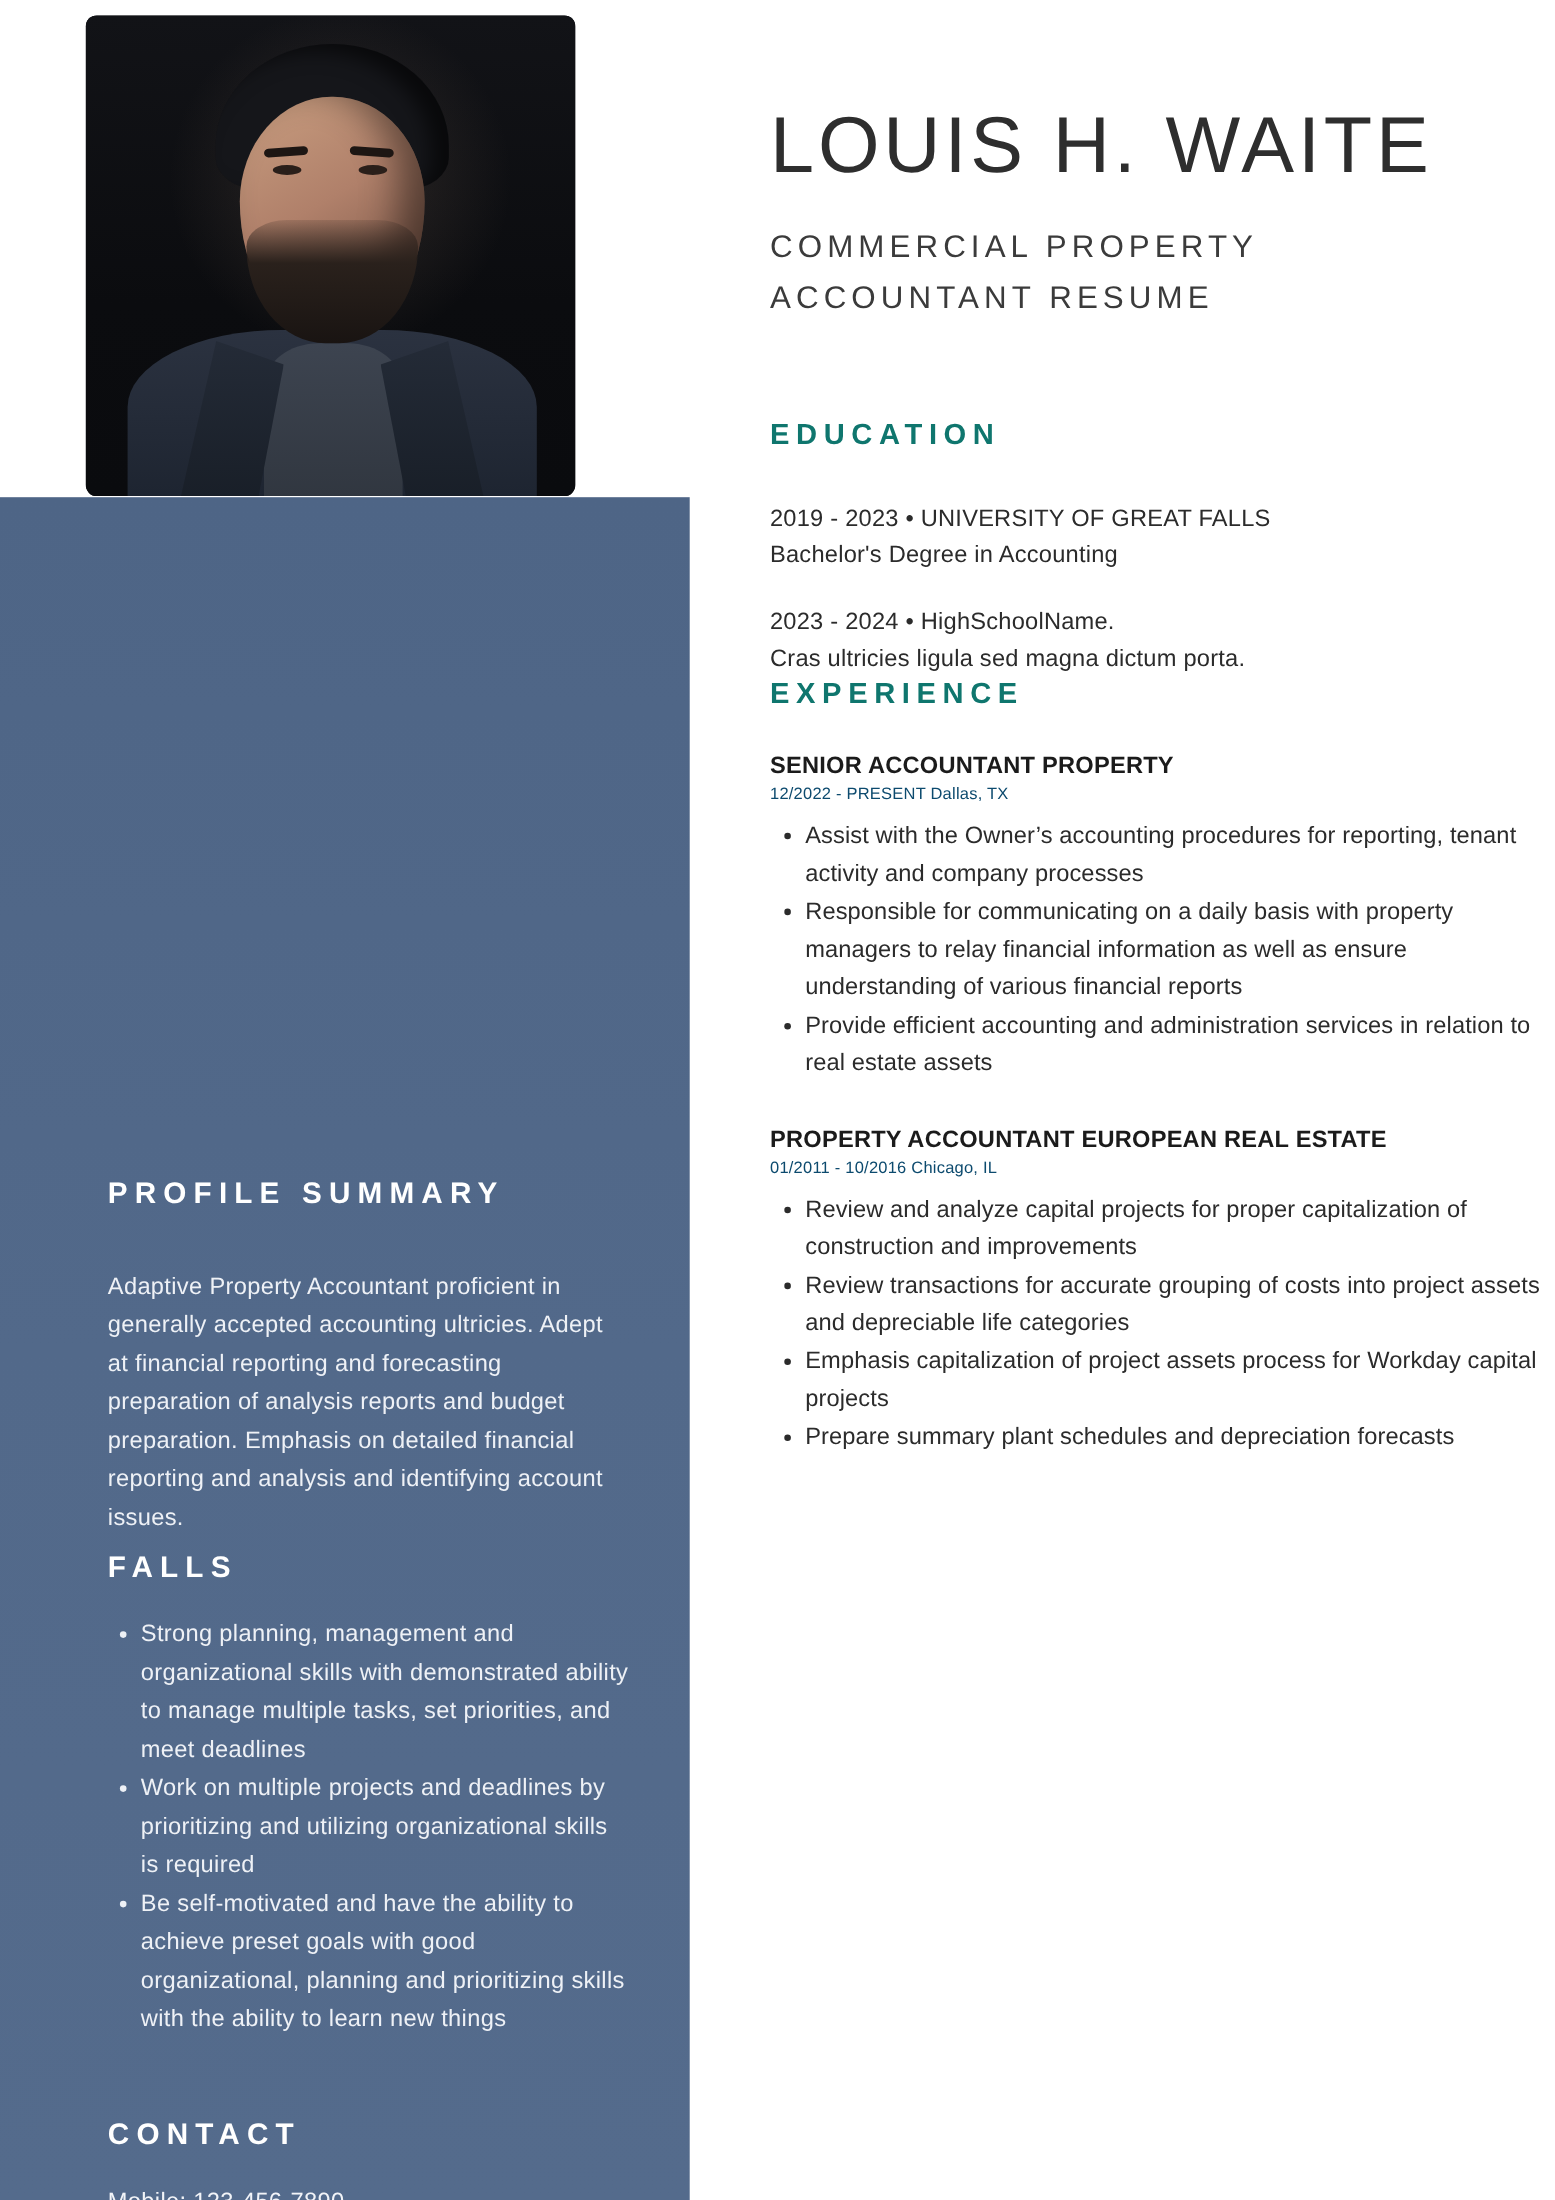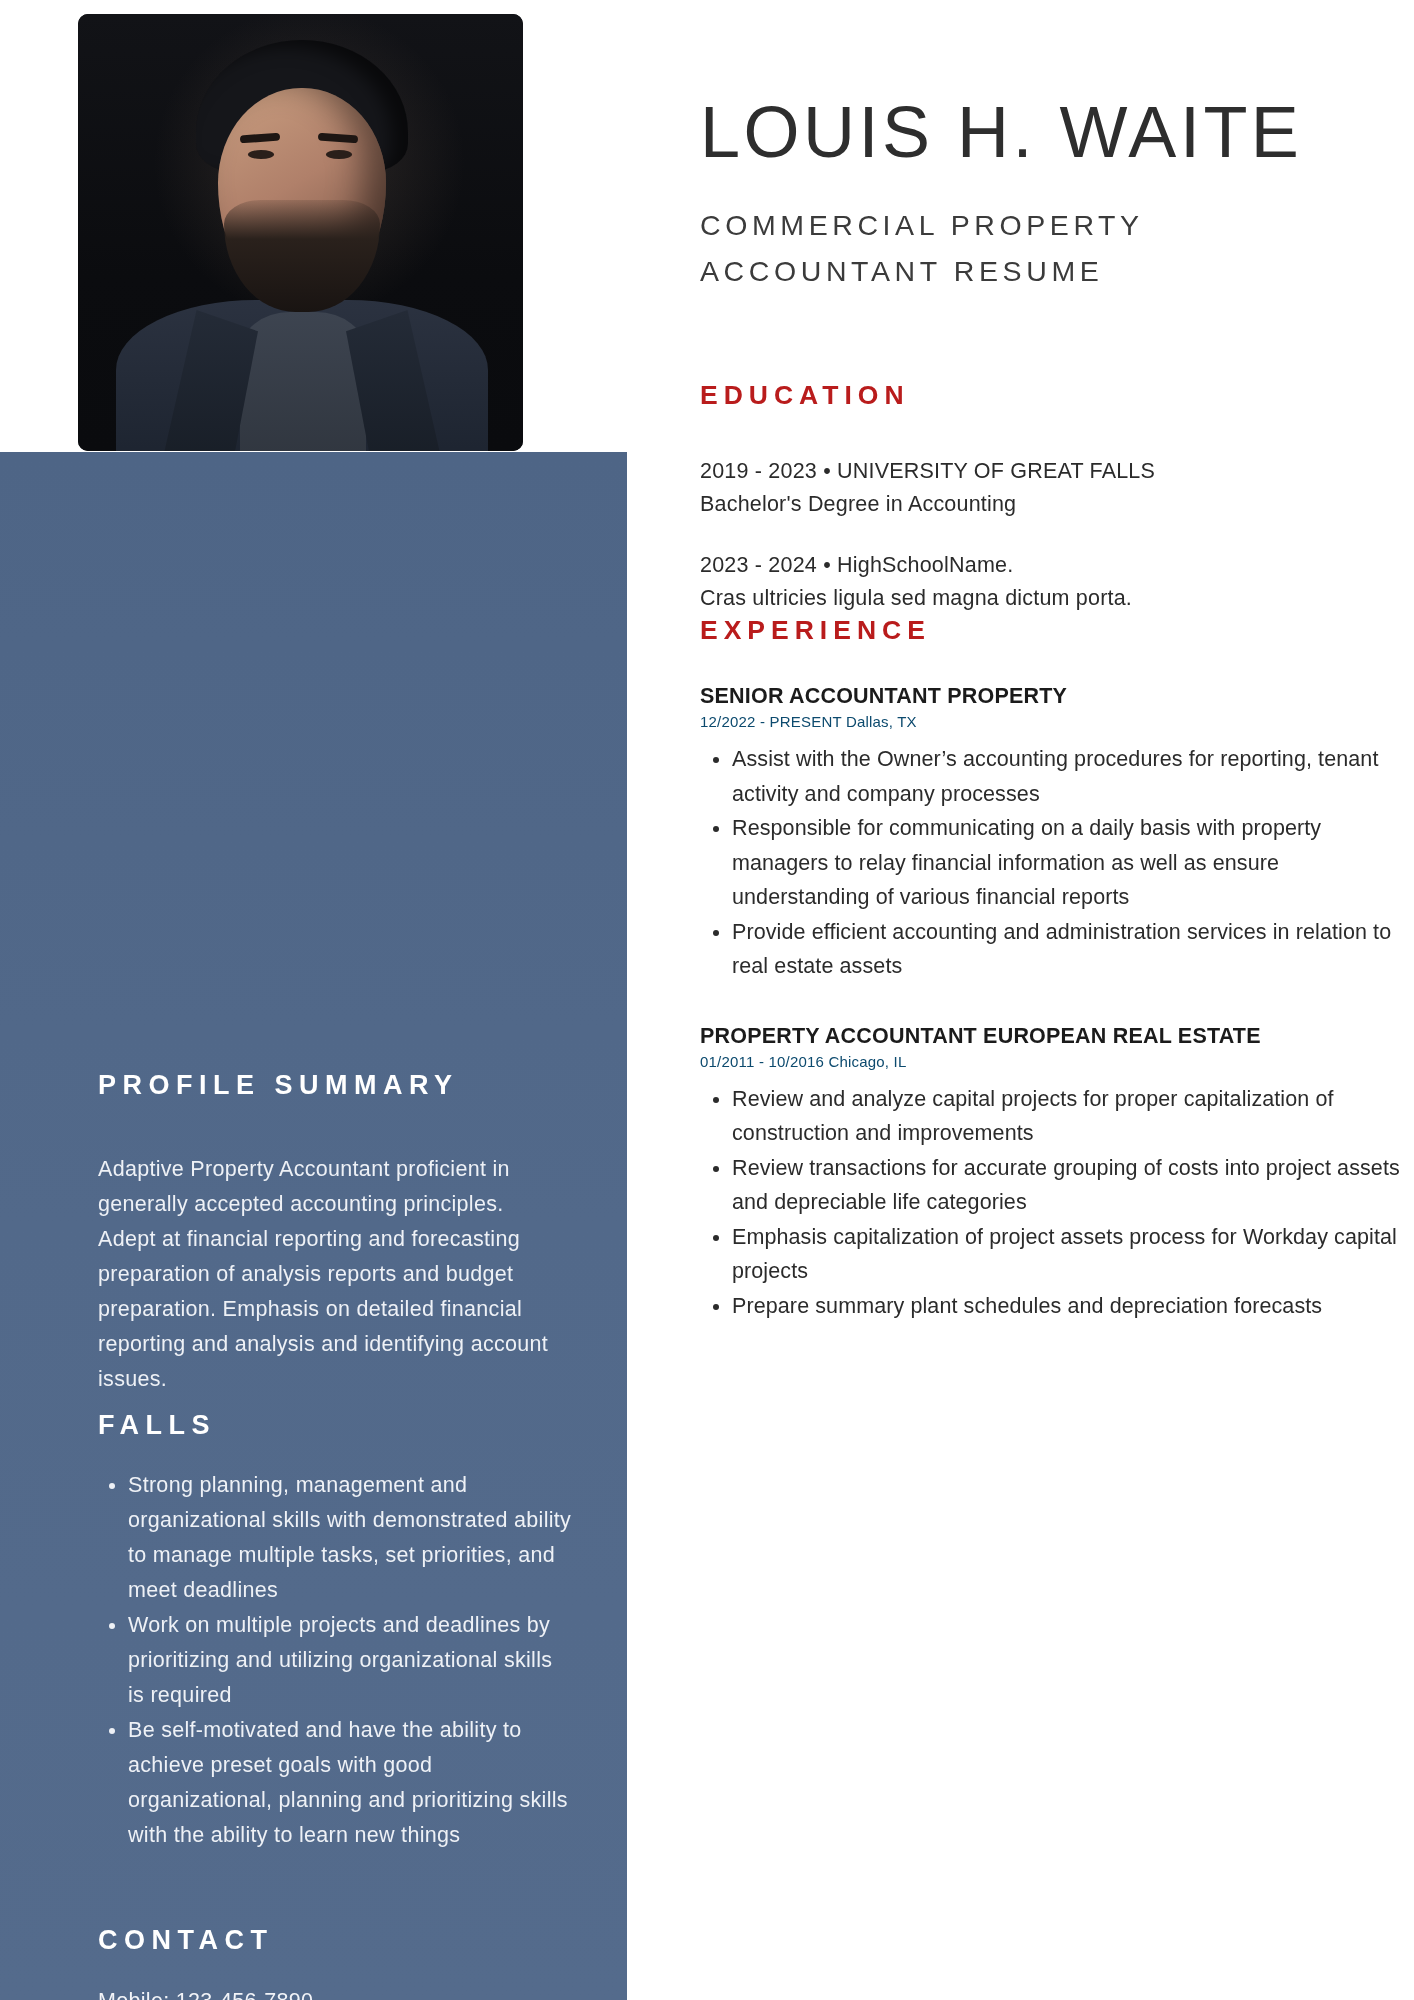--- a/index.html
+++ b/index.html
@@ -151,21 +151,21 @@
   }
   .subtitle {
     color: #3b3b3b;
     font-size: 28.5px;
     letter-spacing: 4.6px;
     line-height: 46px;
     margin-top: 26px;
     max-width: 620px;
   }
   .r-h {
-    color: #b91c1c;
+    color: #0f766e;
     font-size: 26.5px;
     font-weight: bold;
     letter-spacing: 6px;
   }
   .r-body {
     color: #2b2b2b;
     font-size: 21.5px;
     line-height: 33px;
     letter-spacing: 0.2px;
   }
@@ -210,21 +210,21 @@
       <div class="ph-brow r"></div>
       <div class="ph-eye l"></div>
       <div class="ph-eye r"></div>
     </div>
   </div>
 
   <div class="side-inner" style="top: 1070px;">
     <div class="side-h">PROFILE SUMMARY</div>
   </div>
   <div class="side-inner" style="top: 1152px; width: 455px;">
-    <div class="side-body">Adaptive Property Accountant proficient in generally accepted accounting principles. Adept at financial reporting and forecasting preparation of analysis reports and budget preparation. Emphasis on detailed financial reporting and analysis and identifying account issues.</div>
+    <div class="side-body">Adaptive Property Accountant proficient in generally accepted accounting ultricies. Adept at financial reporting and forecasting preparation of analysis reports and budget preparation. Emphasis on detailed financial reporting and analysis and identifying account issues.</div>
   </div>
 
   <div class="side-inner" style="top: 1410px;">
     <div class="side-h">FALLS</div>
   </div>
   <div class="side-inner" style="top: 1925px;">
     <div class="side-h">CONTACT</div>
   </div>
 
   <div class="side-inner" style="top: 1468px; width: 475px;">

